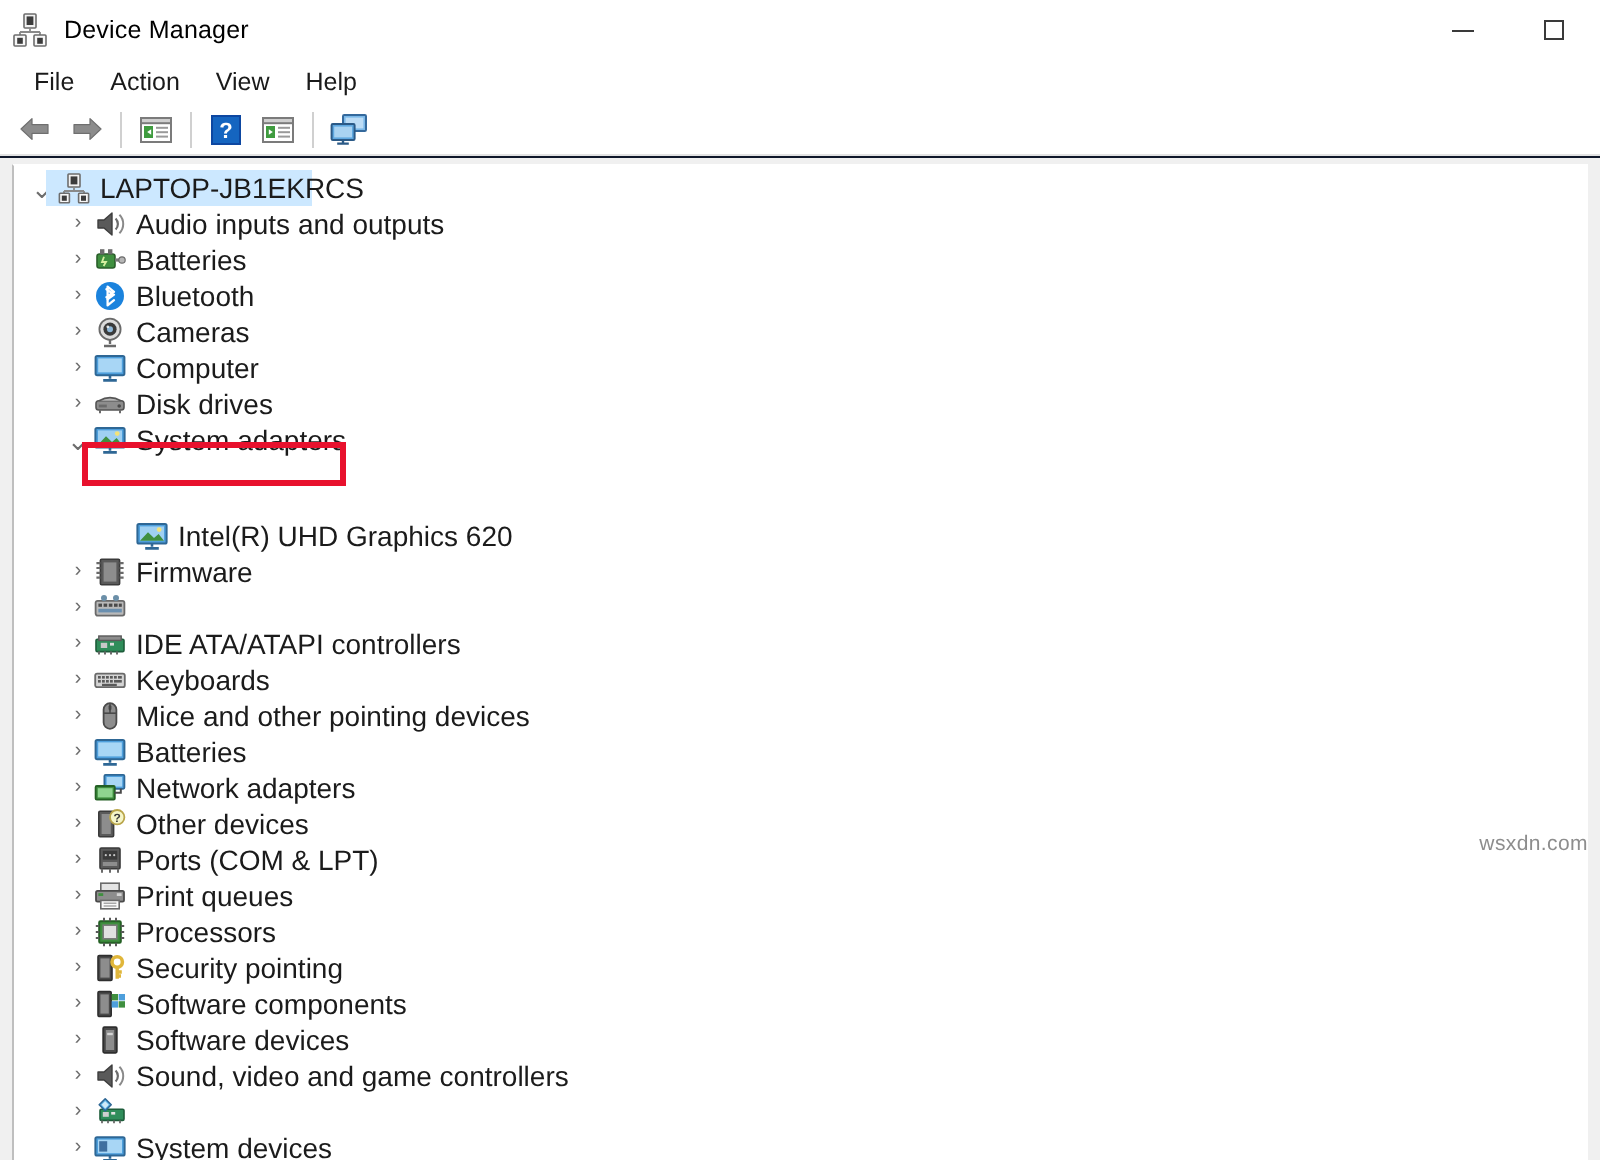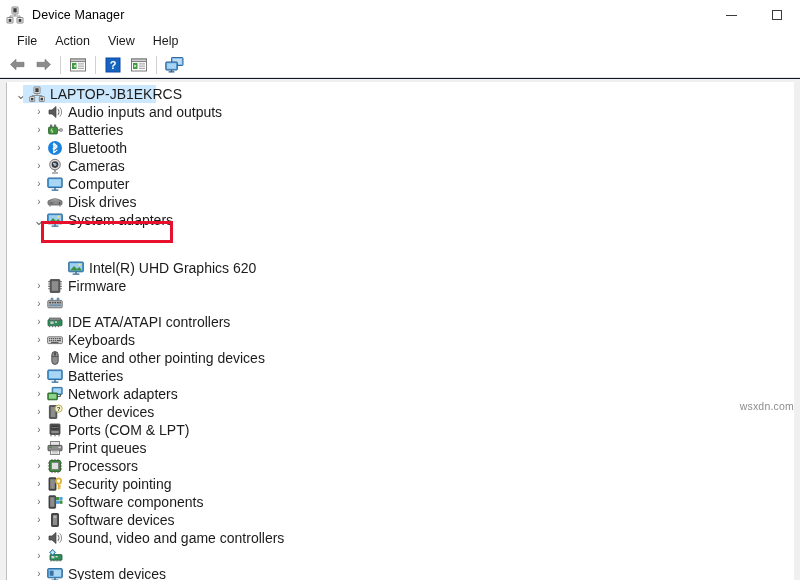--- a/index.html
+++ b/index.html
@@ -194,21 +194,21 @@
     border: 3px solid #e8112d;
     box-sizing: border-box;
     pointer-events: none;
     z-index: 5;
   }
 
   
   .watermark {
     position: absolute;
     right: 6px;
-    bottom: 16px;
+    bottom: 0;
     font-size: 10.5px;
     color: #8d8d8d;
     letter-spacing: 0.2px;
     z-index: 6;
   }
 
   svg { display: block; }
 </style>
 </head>
 <body>

